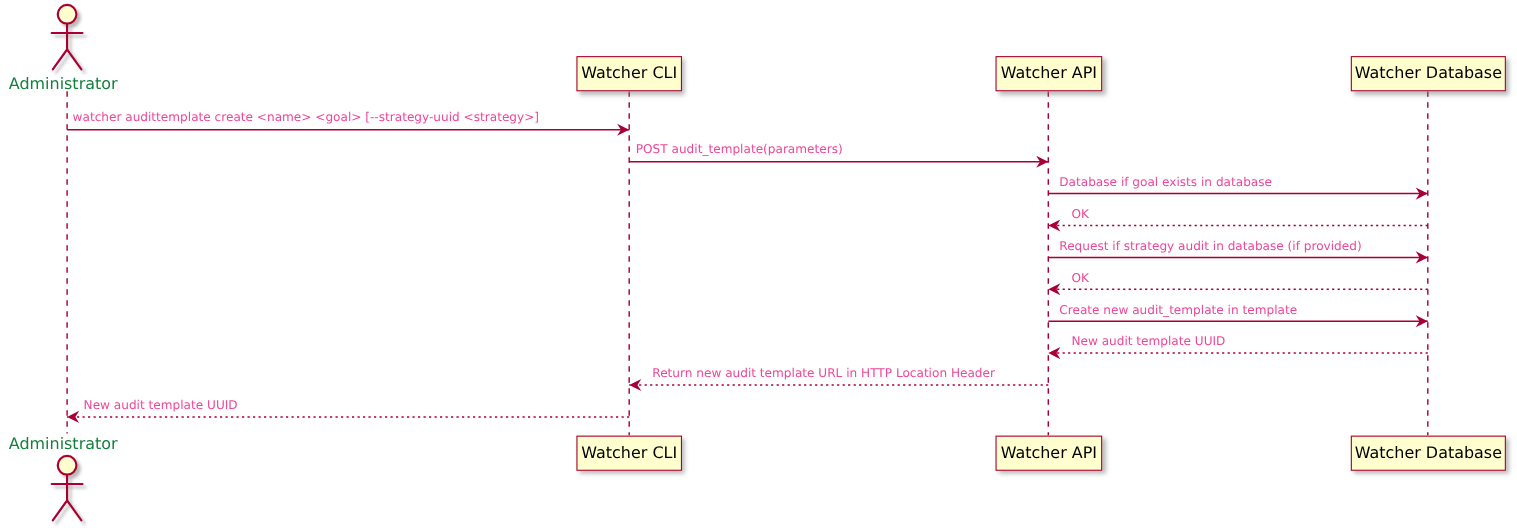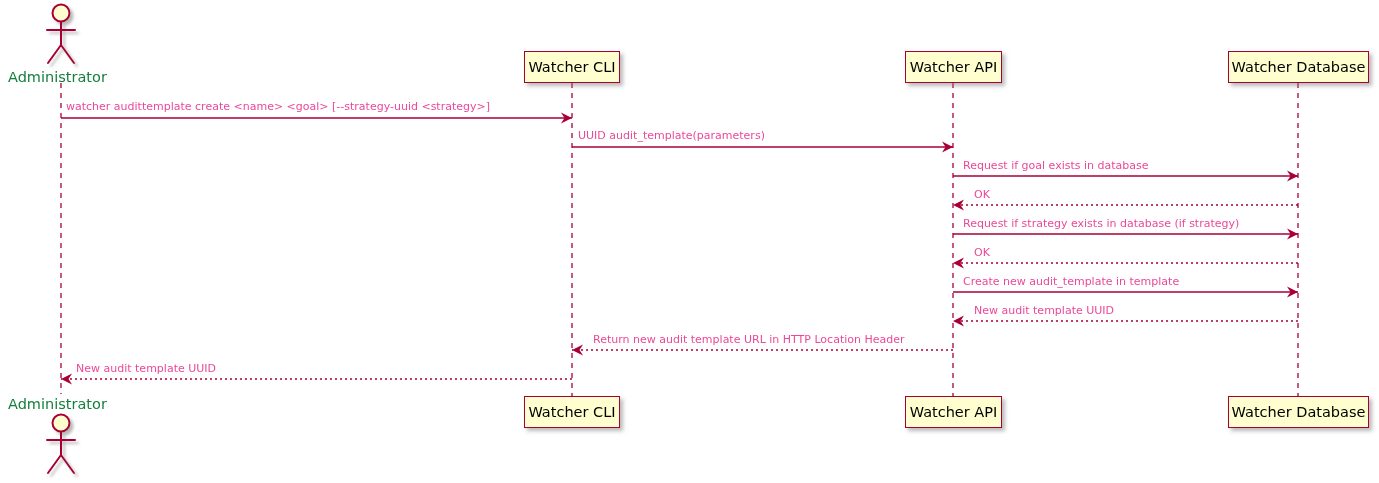--- a/index.html
+++ b/index.html
@@ -156,24 +156,24 @@
       </div>
     </div>
 
   <div id="actor-labels">
       <div class="actor-label" style="left: 8px; top: 69px;">Administrator</div>
       <div class="actor-label" style="left: 8px; top: 396px;">Administrator</div>
     </div>
 
   <div id="message-labels">
       <div class="msg-label" style="left: 66px; top: 100px;">watcher audittemplate create &lt;name&gt; &lt;goal&gt; [--strategy-uuid &lt;strategy&gt;]</div>
-      <div class="msg-label" style="left: 578px; top: 129px;">UUID audit_template(parameters)</div>
-      <div class="msg-label" style="left: 963px; top: 159px;">Request if goal exists in database</div>
+      <div class="msg-label" style="left: 578px; top: 129px;">POST audit_template(parameters)</div>
+      <div class="msg-label" style="left: 963px; top: 159px;">Database if goal exists in database</div>
       <div class="msg-label" style="left: 974px; top: 188px;">OK</div>
-      <div class="msg-label" style="left: 963px; top: 217px;">Request if strategy exists in database (if strategy)</div>
+      <div class="msg-label" style="left: 963px; top: 217px;">Request if strategy audit in database (if provided)</div>
       <div class="msg-label" style="left: 974px; top: 246px;">OK</div>
       <div class="msg-label" style="left: 963px; top: 275px;">Create new audit_template in template</div>
       <div class="msg-label" style="left: 974px; top: 304px;">New audit template UUID</div>
       <div class="msg-label" style="left: 593px; top: 333px;">Return new audit template URL in HTTP Location Header</div>
       <div class="msg-label" style="left: 76px; top: 362px;">New audit template UUID</div>
     </div>
 
 </div>
 
 </body></html>

